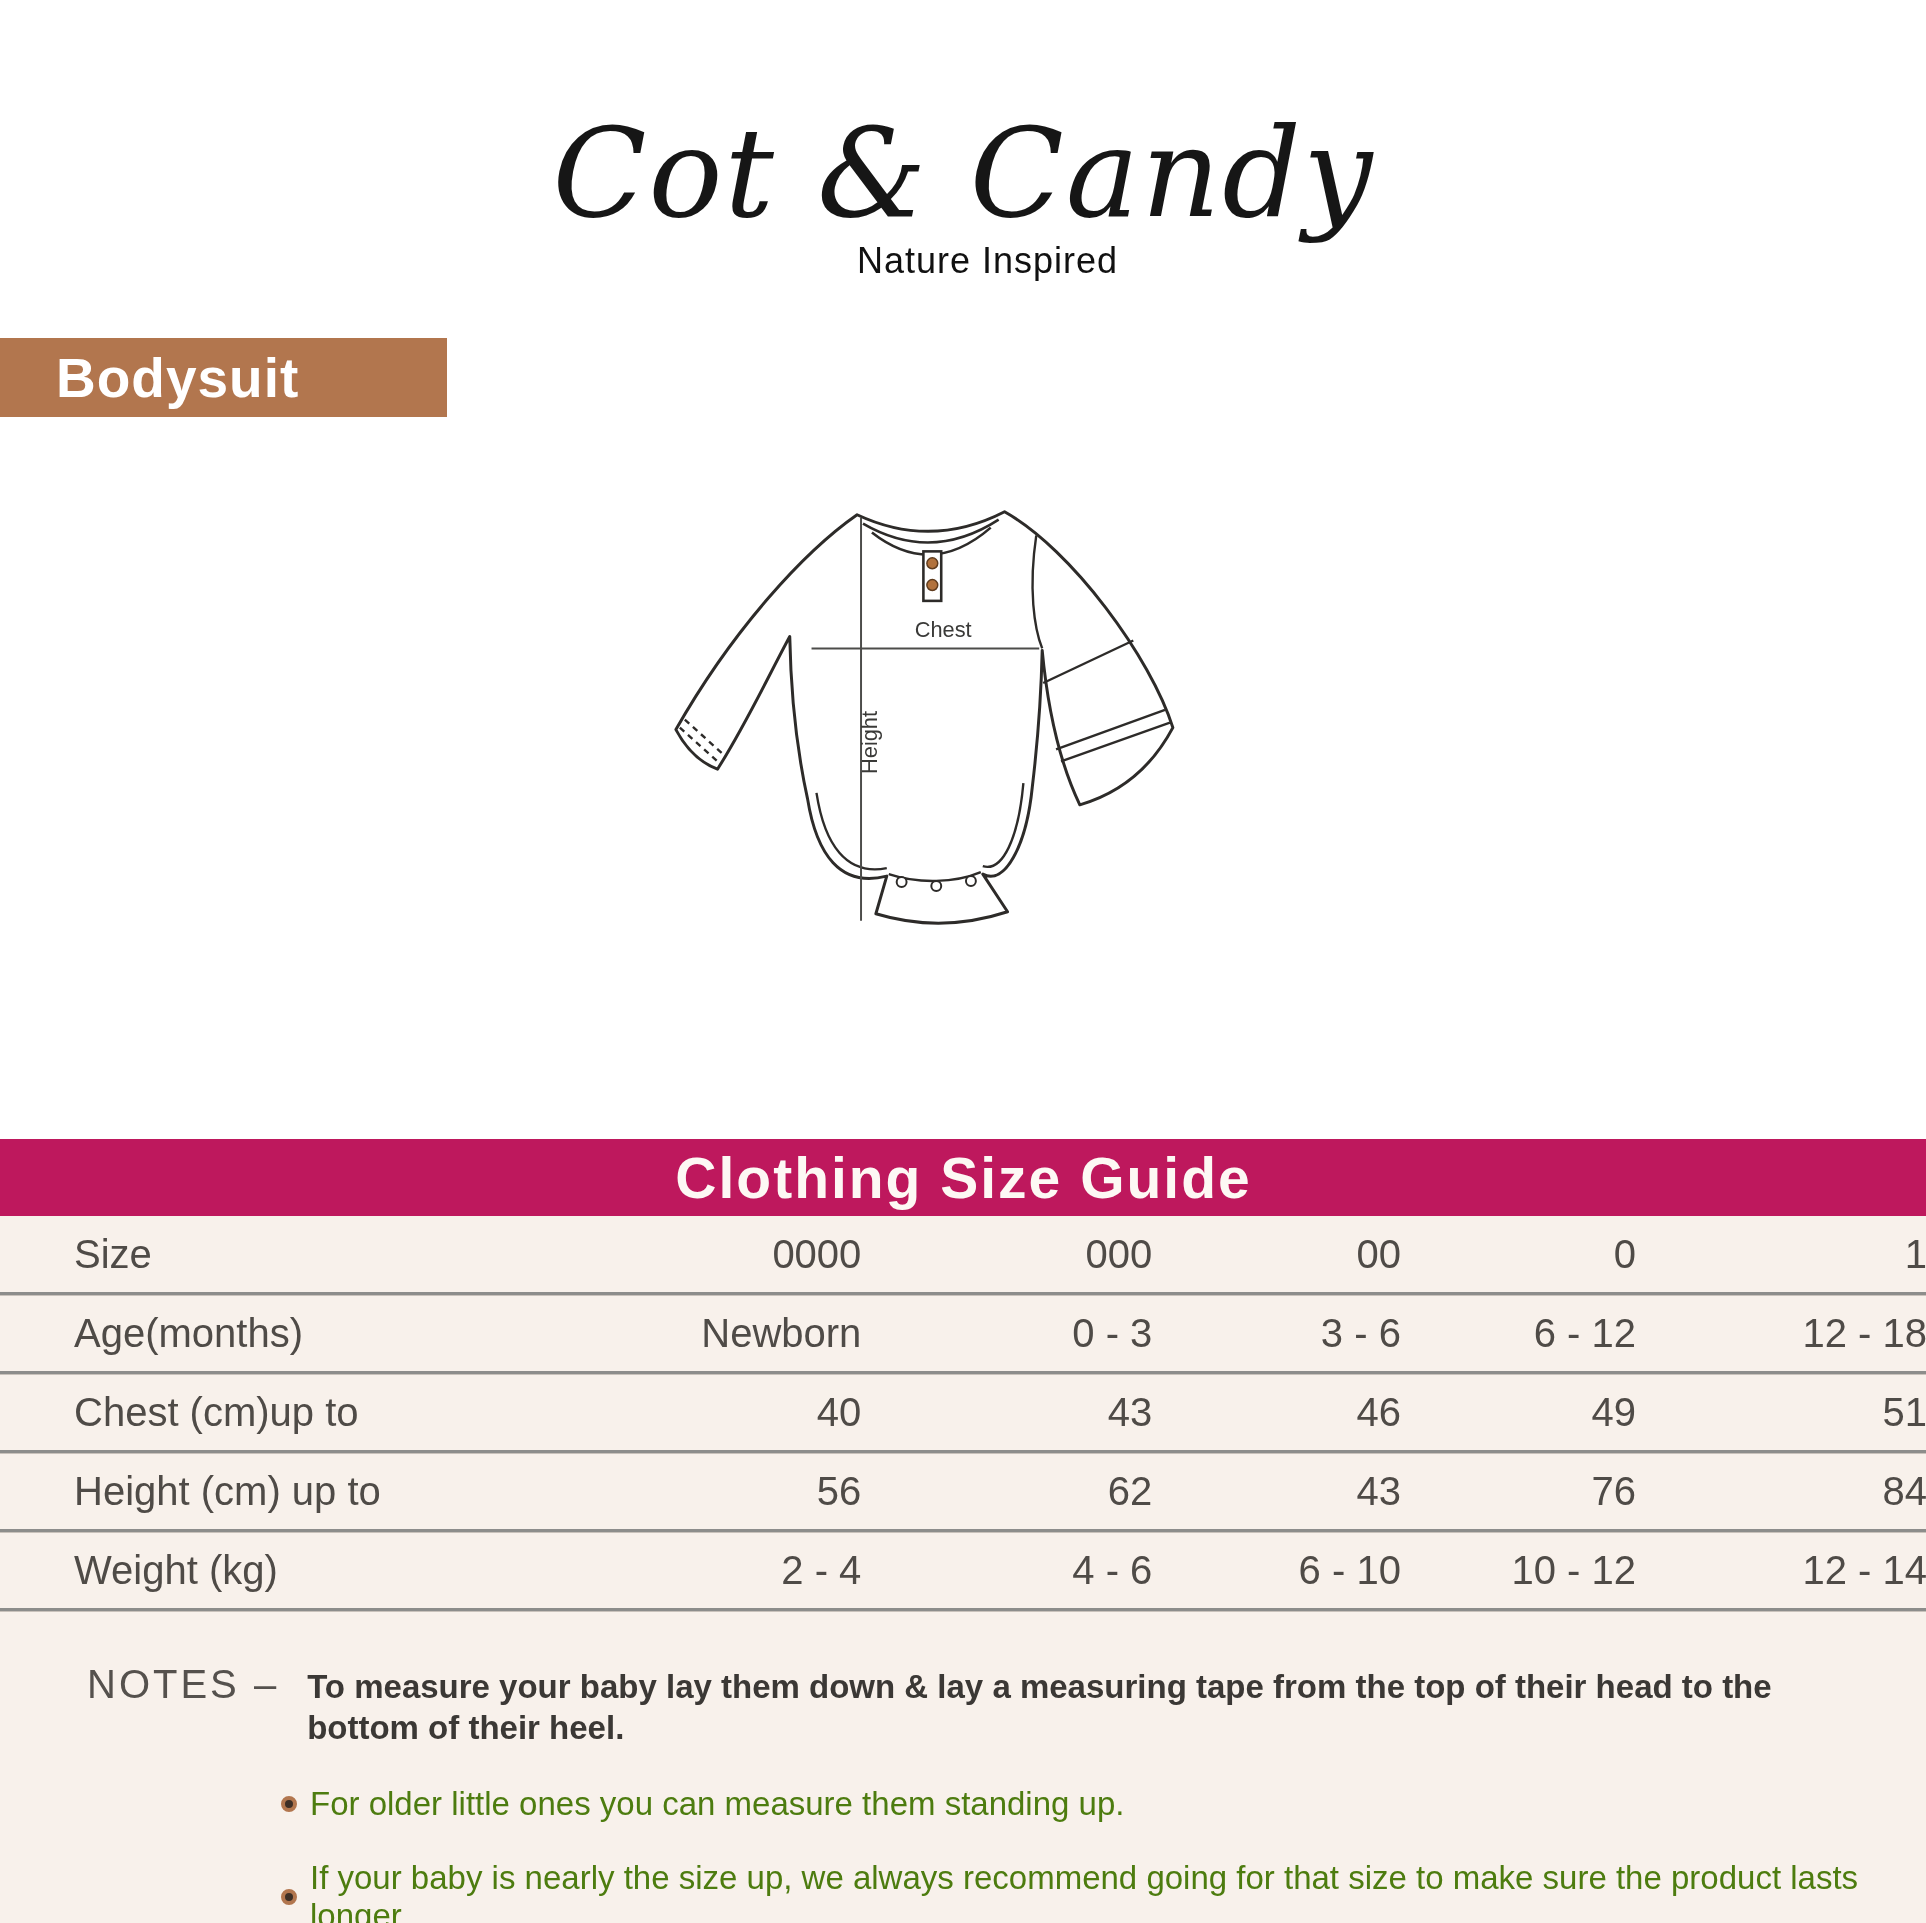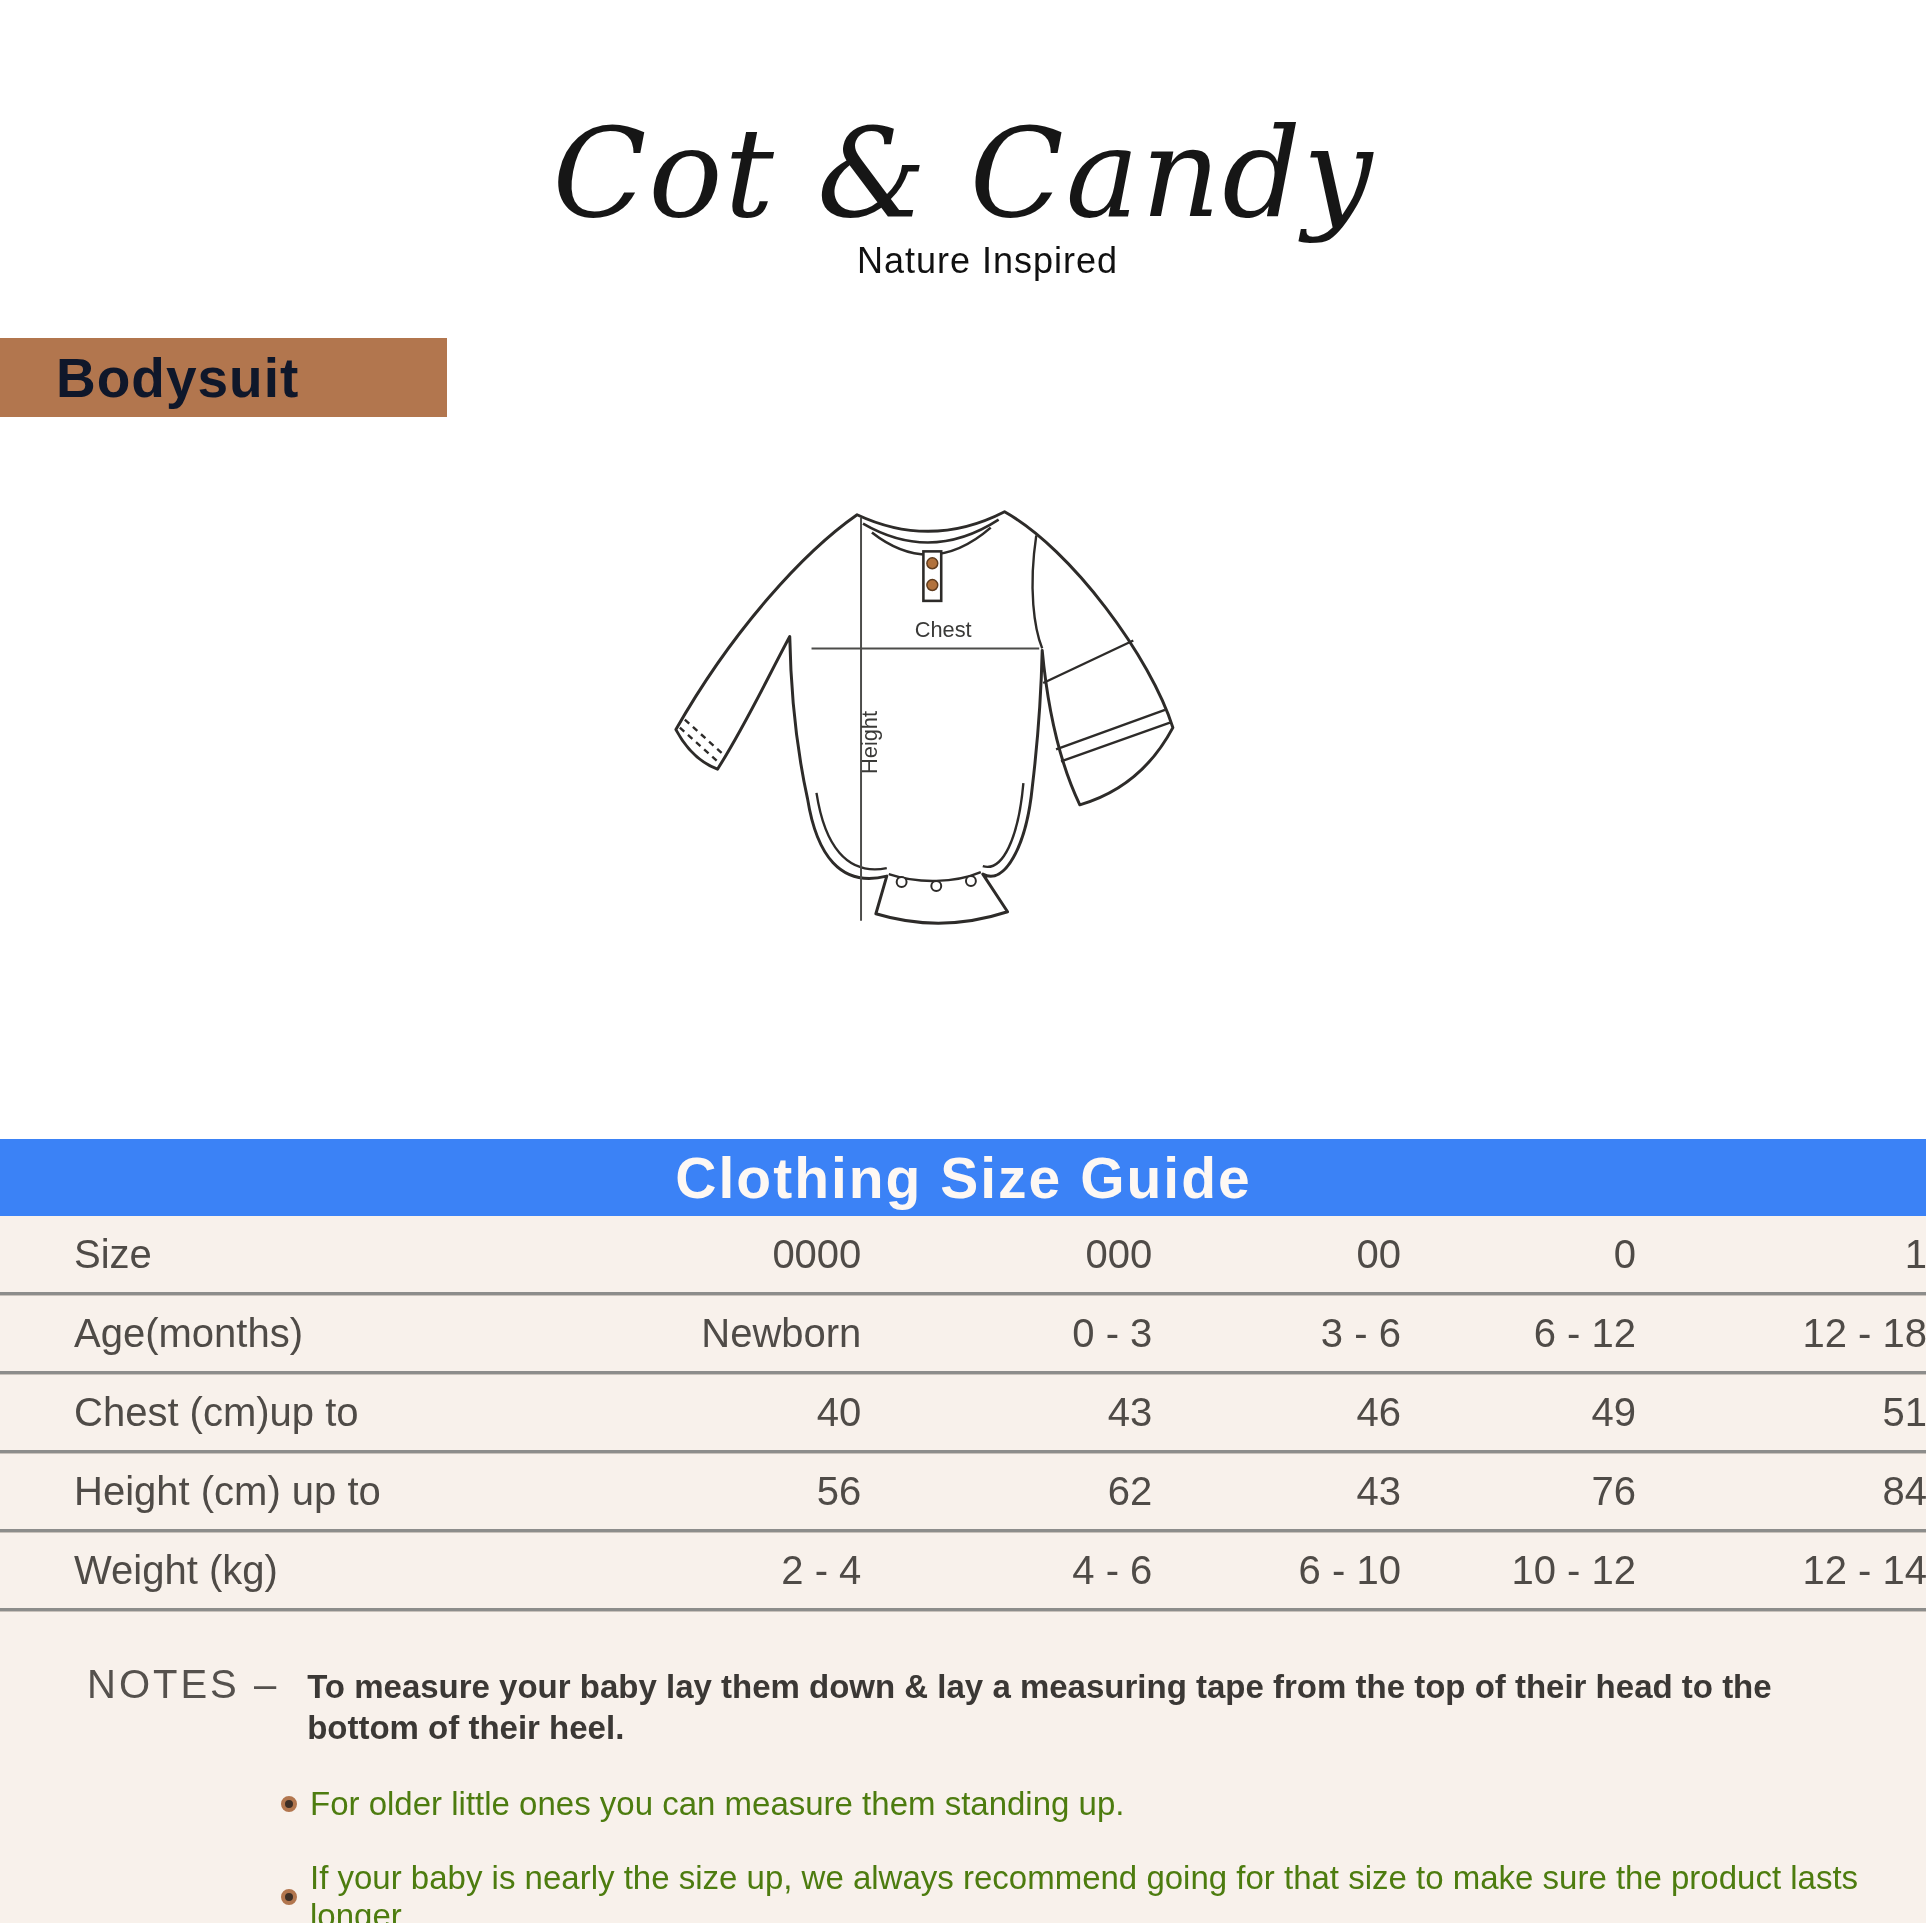--- a/index.html
+++ b/index.html
@@ -33,34 +33,34 @@
   }
 
   .product-banner {
     position:absolute; top:338px; left:0;
     width:447px; height:79px;
     background:#b2764e;
     display:flex; align-items:center;
     box-sizing:border-box; padding-left:56px;
   }
   .product-banner span {
-    color:#0f172a; font-size:55px; font-weight:bold; letter-spacing:1px;text-align:center;
+    color:#ffffff; font-size:55px; font-weight:bold; letter-spacing:1px;text-align:center;
   }
 
   .drawing-wrap { position:absolute; top:490px; left:646px; width:535px; height:495px; }
   .drawing-wrap svg { display:block; width:100%; height:100%; }
 
   
   .bottom-section {
     position:absolute; top:1139px; left:0;
     width:1927px; height:785px;
     background:#f8f1eb;
   }
   .guide-banner {
-    height:77px; background:#3b82f6;
+    height:77px; background:#be185d;
     display:flex; align-items:center; justify-content:center;
   }
   .guide-banner span {
     color:#fdf8f4; font-size:57px; font-weight:bold; letter-spacing:2px;
   }
 
   .size-table { width:100%; }
   .t-row {
     display:grid;
     grid-template-columns:24.7% 20% 15.1% 12.9% 12.2% 15.1%;

